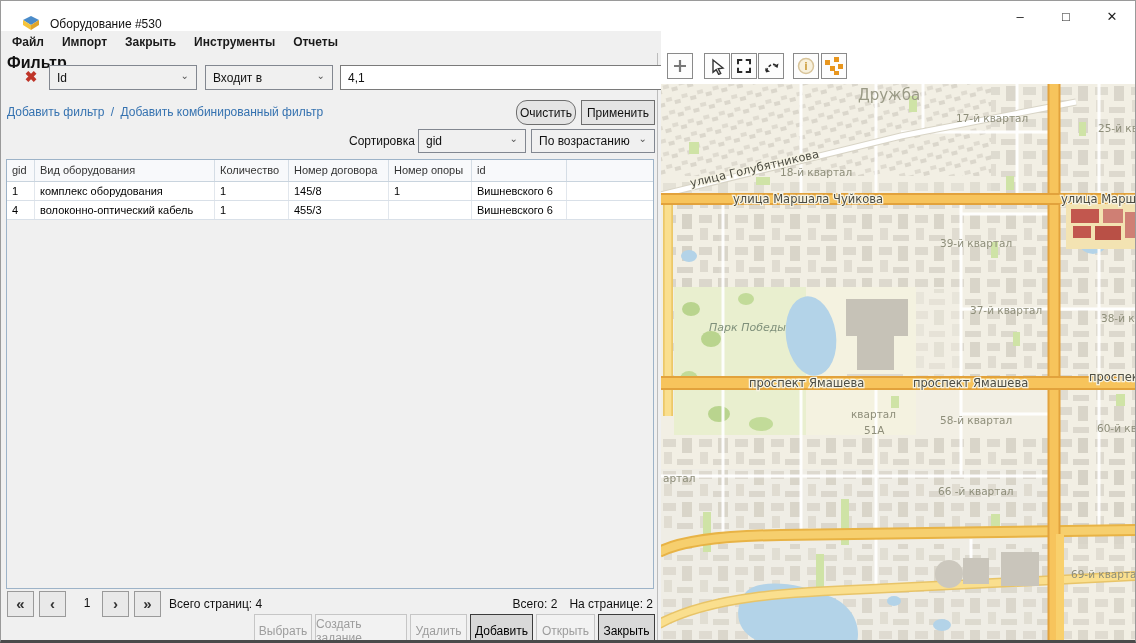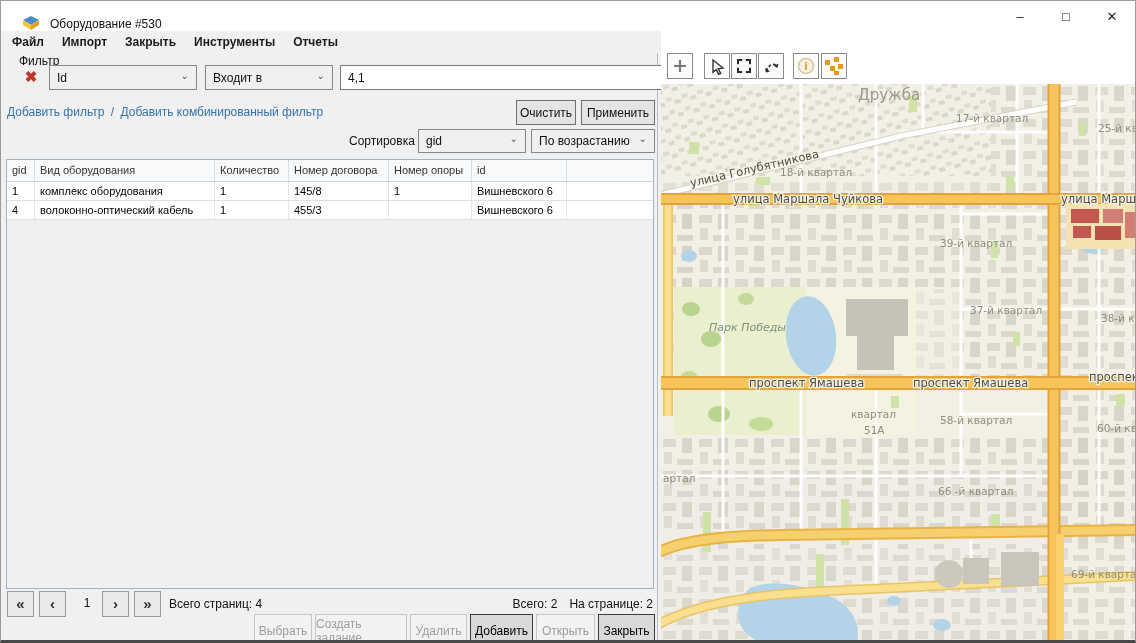--- a/index.html
+++ b/index.html
@@ -13,32 +13,32 @@
   .titlebar{position:absolute;top:0;left:0;right:0;height:30px;background:#ffffff;display:flex;align-items:flex-end;}
   .title-icon{margin-left:21px;width:18px;height:16px;flex:0 0 auto;}
   .title-text{margin-left:10px;font-size:12px;color:#111;}
   .win-controls{position:absolute;right:0;top:0;height:30px;display:flex;}
   .win-btn{width:46px;height:30px;display:flex;align-items:center;justify-content:center;font-size:13px;color:#222;cursor:default;}
   
   .menubar{position:absolute;top:30px;left:0;width:657px;height:22px;background:#f0f0f0;display:flex;align-items:center;padding-left:2px;}
   .menu-item{font-size:12px;color:#1a1a1a;padding:3px 9px;font-weight:bold;}
   
   .left-panel{position:absolute;top:52px;left:0;width:657px;height:591px;background:#f0f0f0;border-right:1px solid #bcbcbc;}
-  .filter-label{position:absolute;top:1px;left:6px;font-size:12px;font-weight:normal;color:#111;margin-left:12px;}
+  .filter-label{position:absolute;top:1px;left:6px;font-size:16px;font-weight:bold;color:#111;}
   .x-btn{position:absolute;top:14px;left:20px;width:20px;height:20px;font-size:15px;font-weight:bold;color:#bf3529;display:flex;align-items:center;justify-content:center;}
   .dd{position:absolute;height:25px;background:#f0f0f0;border:1px solid #828790;display:flex;align-items:center;padding:0 7px;font-size:12px;color:#111;}
   .dd .chev{margin-left:auto;font-size:10px;color:#555;line-height:1;transform:translateY(-2px);}
   .dd1{top:12px;left:48px;width:148px;}
   .dd2{top:12px;left:204px;width:128px;}
   .inp{position:absolute;top:12px;left:339px;width:364px;height:25px;background:#fff;border:1px solid #7a7a7a;font-size:12px;padding:0 7px;font-family:"Liberation Sans",sans-serif;color:#111;}
   .links{position:absolute;top:52px;left:6px;font-size:12px;color:#3572b0;}
   .links .sep{color:#3572b0;padding:0 3px;}
   .link{cursor:pointer;}
   .btn{background:#e4e4e4;border:1px solid #6e6e6e;font-size:12px;color:#111;display:flex;align-items:center;justify-content:center;font-family:"Liberation Sans",sans-serif;}
-  .btn-clear{position:absolute;top:47px;left:515px;width:60px;height:25px;}
+  .btn-clear{position:absolute;top:47px;left:515px;width:60px;height:25px;border-radius:11px;}
   .btn-apply{position:absolute;top:47px;left:580px;width:74px;height:25px;}
   .sort-label{position:absolute;top:81px;left:348px;width:64px;text-align:right;font-size:12px;color:#111;}
   .dd3{top:76px;left:417px;width:108px;height:24px;}
   .dd4{top:76px;left:530px;width:124px;height:24px;}
   
   .grid{position:absolute;top:106px;left:5px;width:648px;height:430px;background:#f0f0f0;border:1px solid #9db3c8;}
   .t-header{display:flex;height:22px;background:#f8f9fb;border-bottom:1px solid #c9d4de;}
   .t-hcell{font-size:11px;color:#333;padding:4px 0 0 5px;border-right:1px solid #d5dde5;overflow:hidden;white-space:nowrap;}
   .t-row{display:flex;height:19px;background:#ffffff;border-bottom:1px solid #d9e0e8;}
   .t-cell{font-size:11px;color:#000;padding:3px 0 0 5px;border-right:1px solid #e2e7ed;overflow:hidden;white-space:nowrap;}

